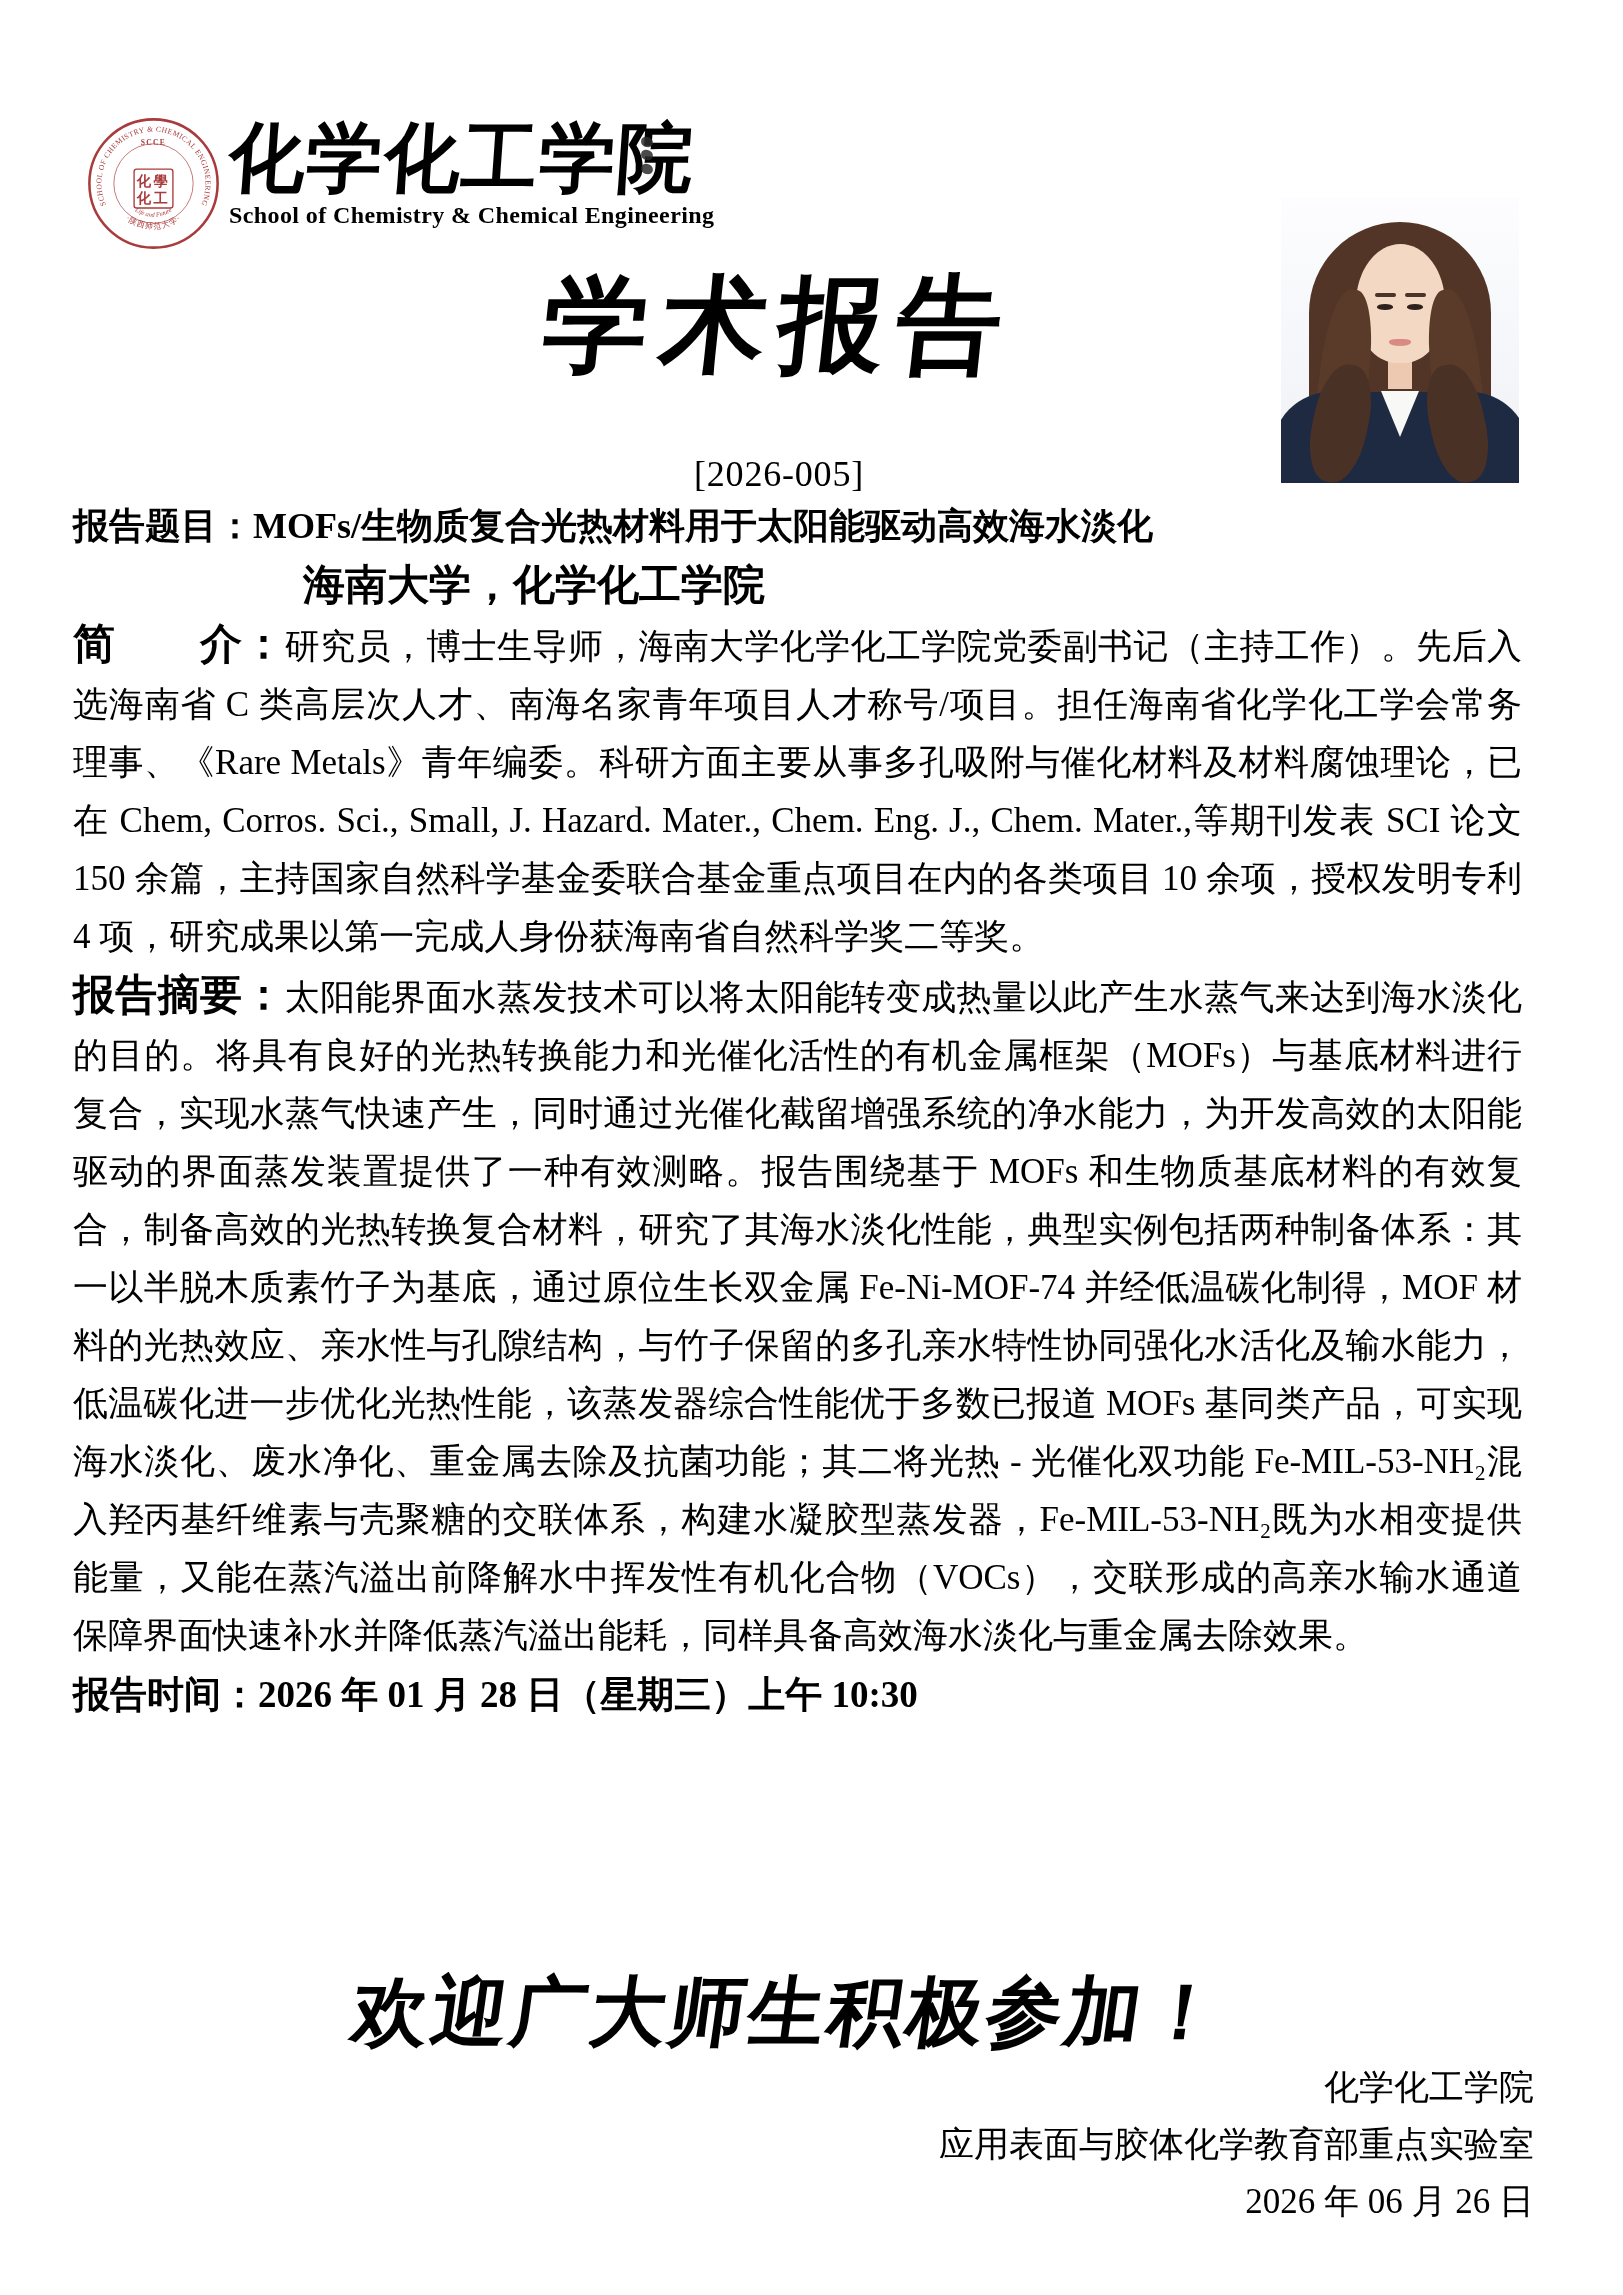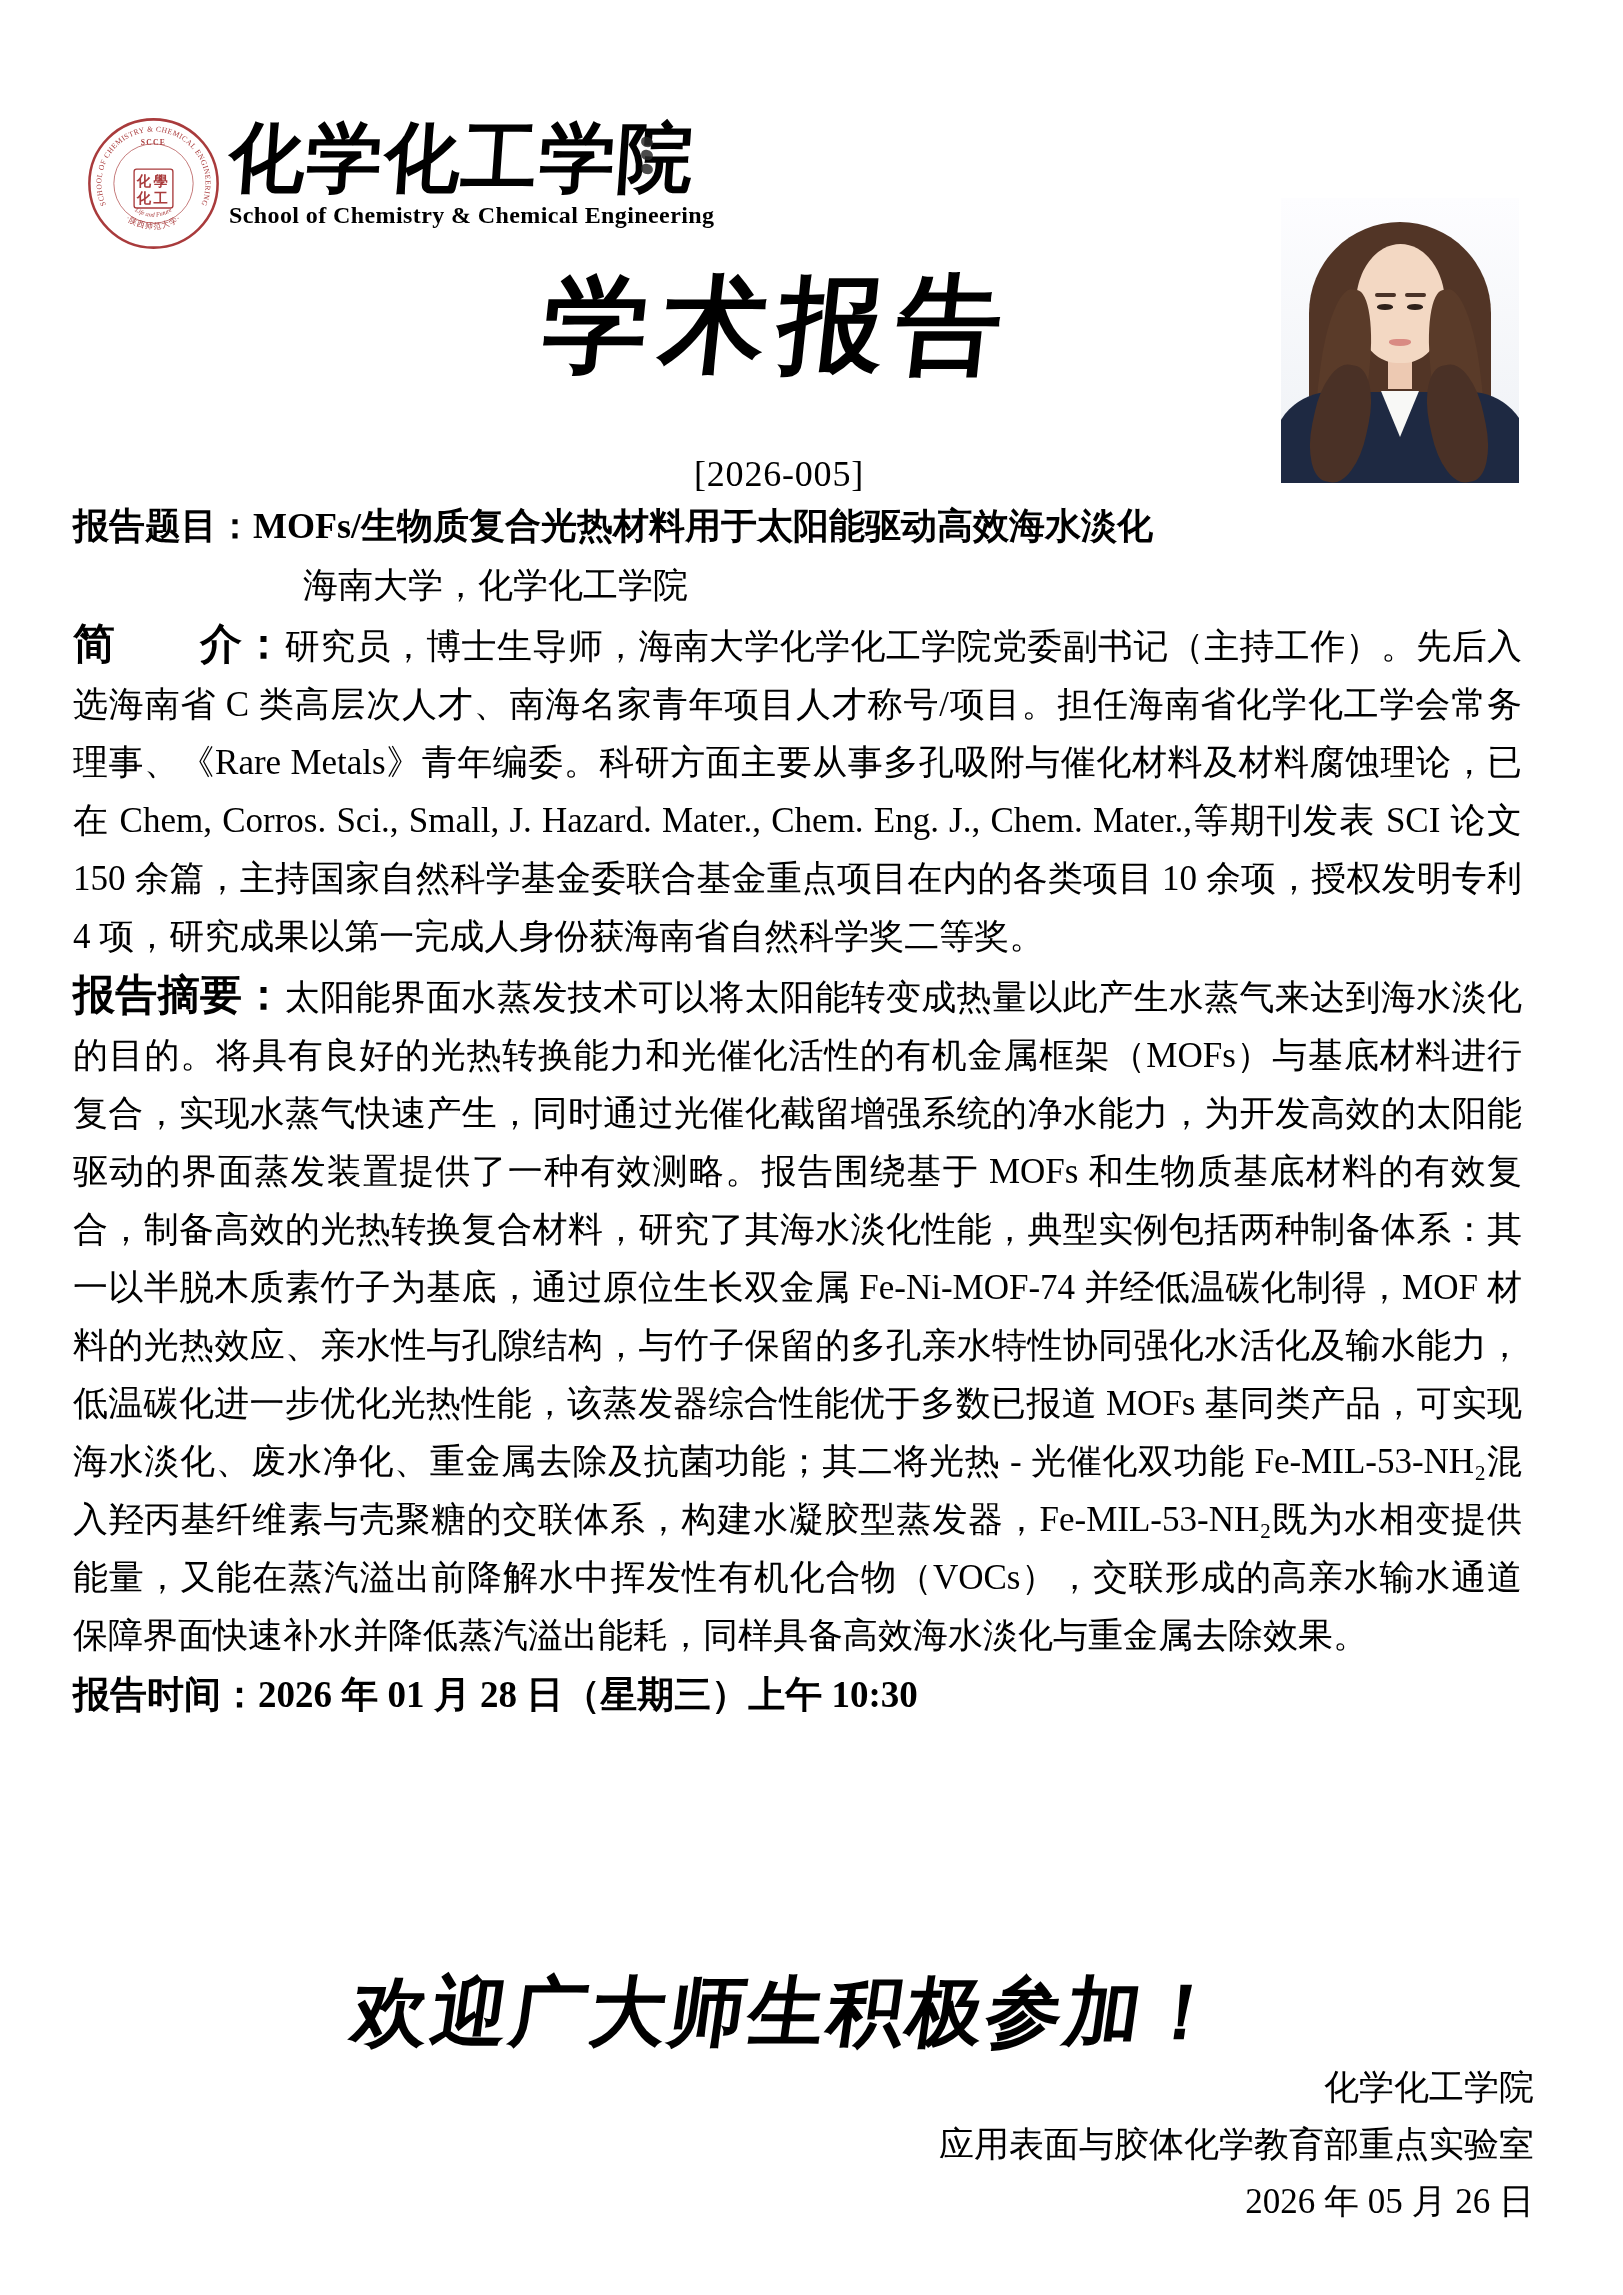--- a/index.html
+++ b/index.html
@@ -42,21 +42,21 @@
           border-radius:59px 59px 0 0;}
   .shirt{left:100px;top:193px;width:38px;height:46px;background:#f8f8f6;
          clip-path:polygon(0 0,100% 0,50% 100%);}
   .lock2{width:55px;height:119px;background:#4a3126;border-radius:45%;top:166px;}
   .lock2.l{left:32px;transform:rotate(12deg);} .lock2.r{left:149px;transform:rotate(-12deg);}
 
   
   .content{position:absolute;left:73px;top:496px;width:1449px;}
   .content p{margin:0;}
   .t1{font-size:36px;font-weight:bold;line-height:60px;white-space:nowrap;}
-  .affil{font-size:35px;line-height:59px;padding-left:230px;}
+  .affil{font-size:42px;line-height:59px;padding-left:230px;font-weight:bold;}
   .para{font-size:35px;line-height:58px;text-align:justify;}
   .para .label{font-weight:bold;font-size:42px;}
   .bio{margin-top:1.6px;}
   .abstract{margin-top:11px;}
   .when{margin-top:44px;font-size:37px;font-weight:bold;line-height:60px;white-space:nowrap;}
 
   
   .welcome{position:absolute;left:0;top:1963px;width:1577px;text-align:center;
            font-size:76px;font-weight:900;letter-spacing:3.2px;transform:skewX(-8deg);line-height:1.3;}
   .footer{position:absolute;right:89px;top:2059px;text-align:right;font-size:35px;line-height:57px;}
@@ -130,17 +130,17 @@
 
     <p class="when"><span>报告时间：</span><span>2026 年 01 月 28 日（星期三）上午 10:30</span></p>
 
   </main>
 
   <div class="welcome">欢迎广大师生积极参加！</div>
 
   <footer class="footer">
     <div>化学化工学院</div>
     <div>应用表面与胶体化学教育部重点实验室</div>
-    <div>2026 年 05 月 26 日</div>
+    <div>2026 年 06 月 26 日</div>
   </footer>
 
 </div>
 
 
 </body></html>

